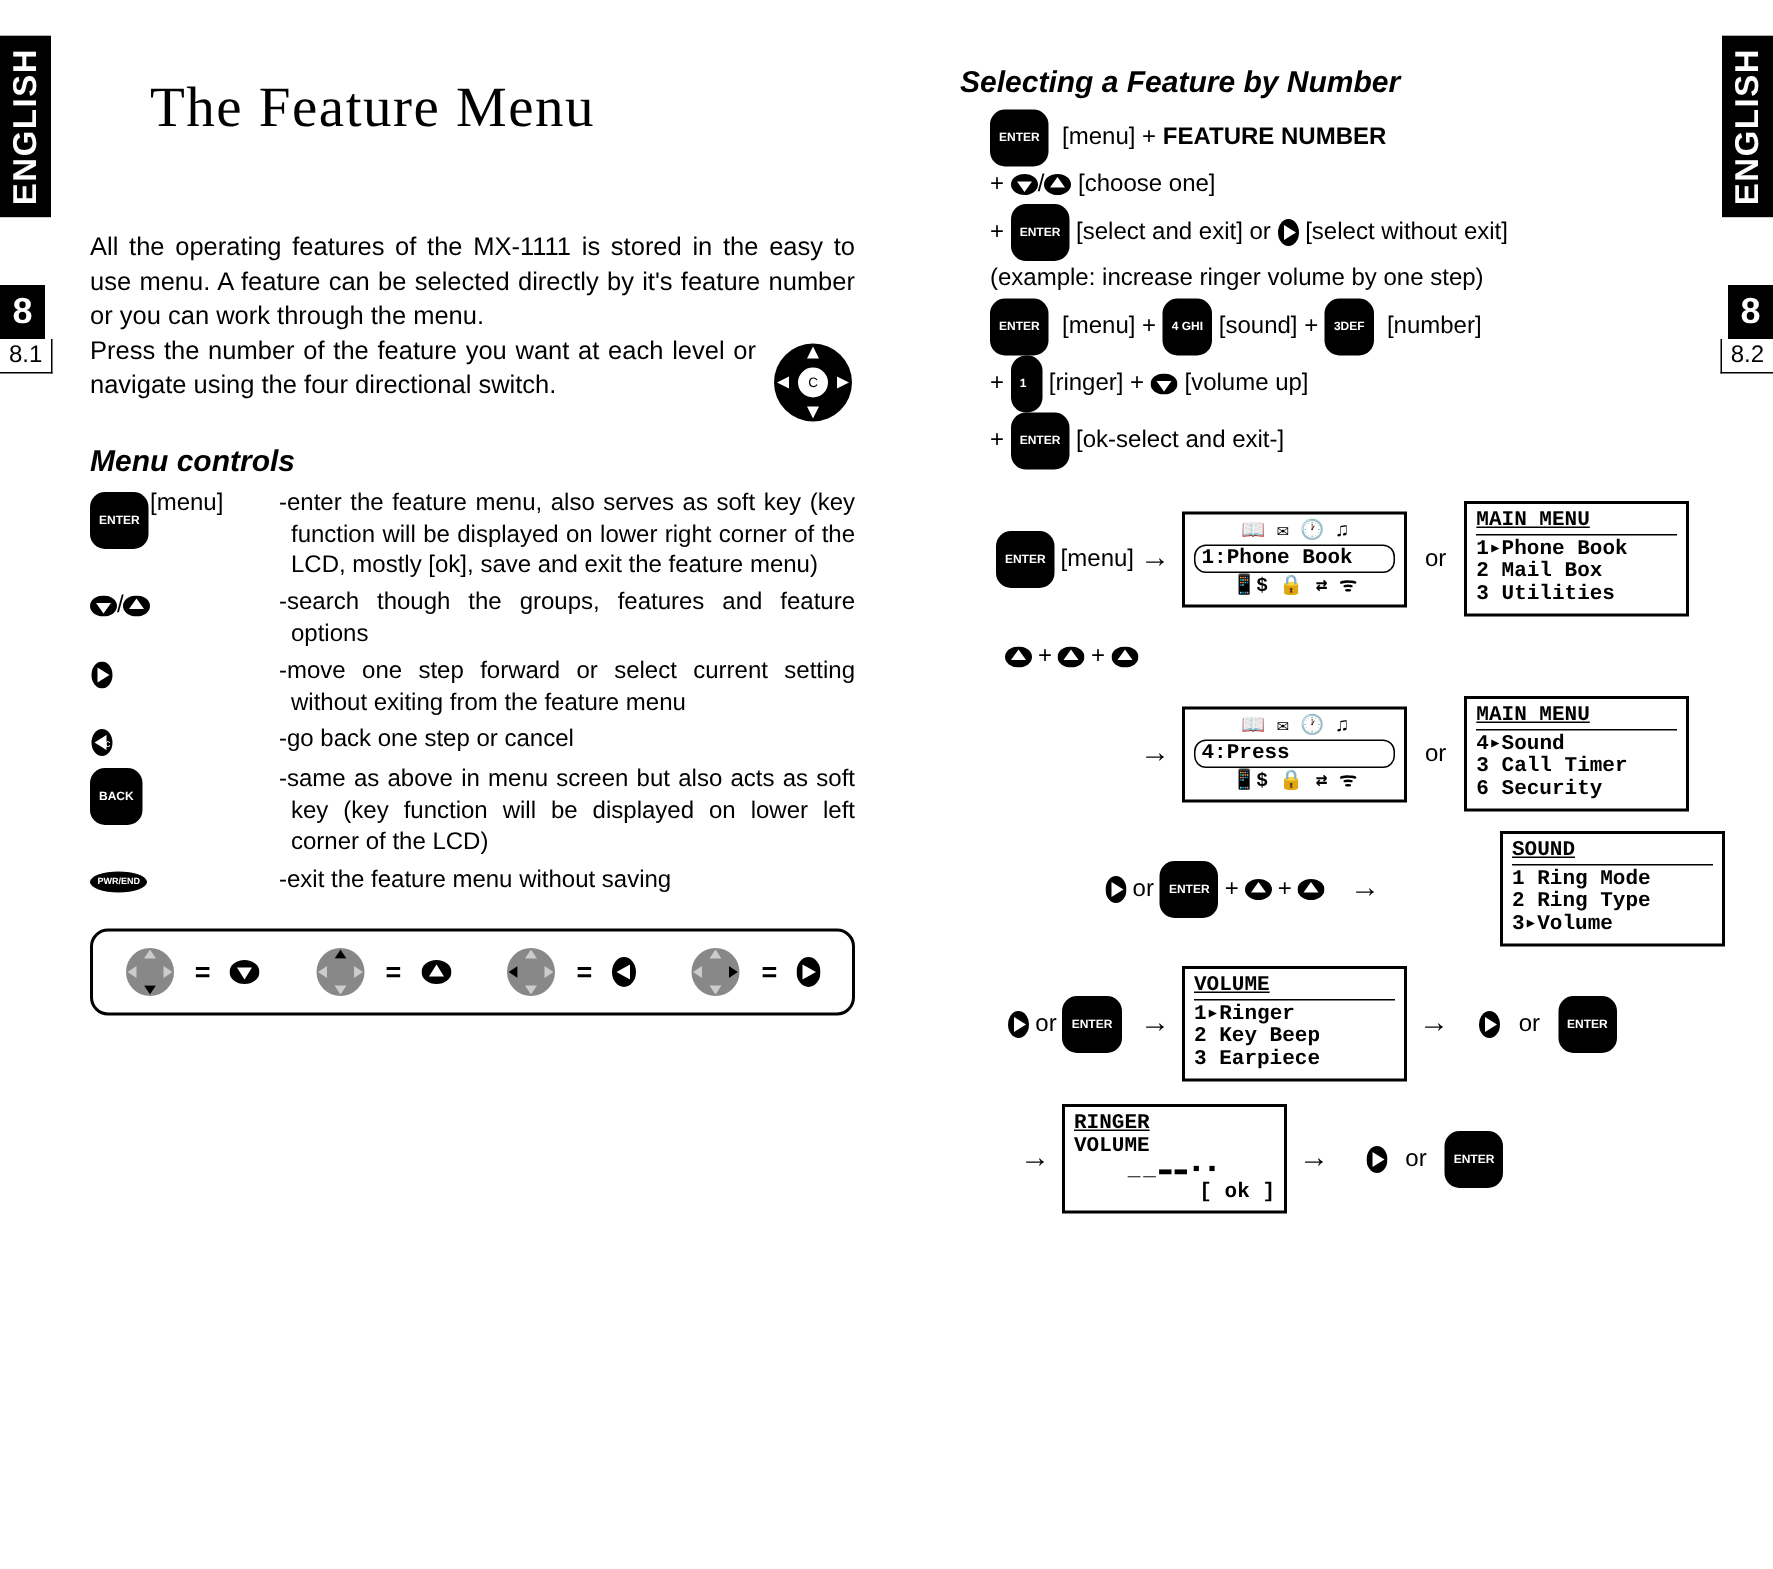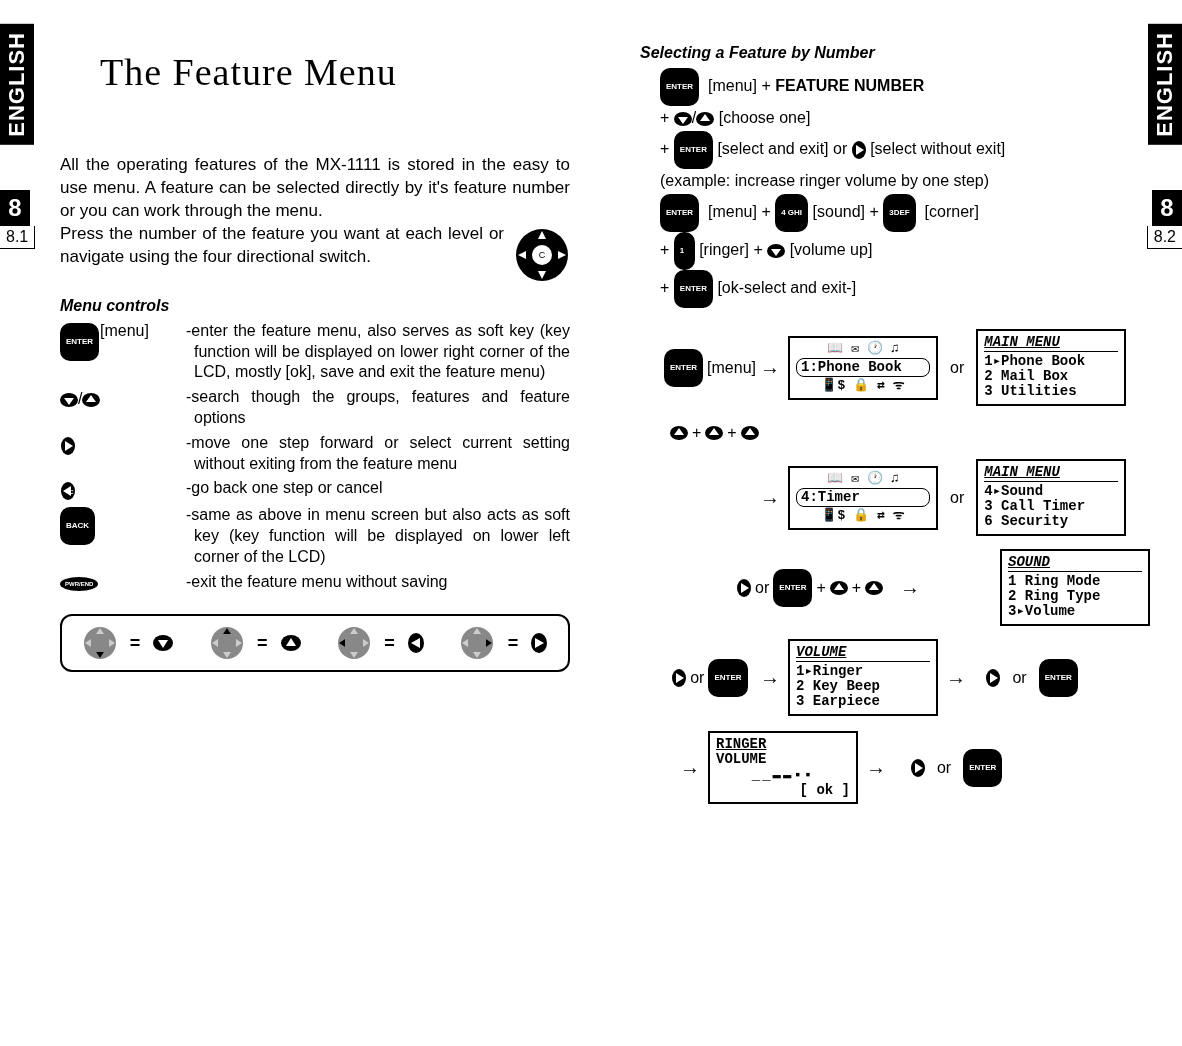--- a/index.html
+++ b/index.html
@@ -67,21 +67,21 @@
       line-height: 1.35;
       text-align: justify;
     }
     .nav-quad {
       float: right;
       width: 56px;
       height: 56px;
       margin: 4px 0 0 10px;
     }
     h2 {
-      font-size: 16px;
+      font-size: 20px;
       font-style: italic;
       font-weight: 900;
       margin: 14px 0 6px 0;
     }
     .ctrl-row {
       display: flex;
       font-size: 16px;
       line-height: 1.3;
       margin-bottom: 4px;
     }
@@ -162,21 +162,20 @@
       font-size: 14px;
       font-weight: bold;
       line-height: 1.1;
       padding: 4px 6px;
       min-width: 150px;
     }
     .lcd .hdr {
       border-bottom: 1px solid #000;
       text-decoration: underline;
       margin-bottom: 2px;
-      font-style: italic;
     }
     .lcd-icons {
       display: flex;
       justify-content: space-around;
       font-size: 13px;
     }
     .lcd-title {
       border: 1px solid #000;
       border-radius: 8px;
       padding: 1px 4px;
@@ -350,21 +349,21 @@
       </svg>
     <span>  [select without exit]</span>
   </div>
   <div class="r-line">(example: increase ringer volume by one step)</div>
   <div class="r-line">
     <span class="pill pill-wide">ENTER</span>&nbsp;
     <span>[menu] + </span>
     <span class="pill pill-wide">4&nbsp;GHI</span>
     <span>[sound] + </span>
     <span class="pill pill-wide">3DEF</span>&nbsp;
-    <span>[corner]</span>
+    <span>[number]</span>
   </div>
   <div class="r-line">
     <span>+  </span>
     <span class="pill pill-wide">1&nbsp;&nbsp;</span>
     <span>  [ringer] +  </span>
     <svg width="18" height="14">
         <ellipse cx="9" cy="7" rx="9" ry="7" fill="#000"></ellipse>
         <polygon points="9,12 4,5 14,5" fill="#fff"></polygon>
       </svg>
     <span>  [volume up]</span>
@@ -416,21 +415,21 @@
           </svg>
       </div>
     </div>
 
     <div class="flow-row">
       <div class="leadin">
           <span class="flow-arrow">→</span>
         </div>
       <div class="lcd">
         <div class="lcd-icons">📖 ✉ 🕐 ♫</div>
-        <div class="lcd-title">4:Timer</div>
+        <div class="lcd-title">4:Press</div>
         <div class="lcd-icons">📱$ 🔒 ⇄ ᯤ</div>
       </div>
       <span class="or">or</span>
       <div class="lcd">
         <div class="hdr">MAIN MENU</div>
         <div>4▸Sound</div>
         <div>3  Call Timer</div>
         <div>6  Security</div>
       </div>
     </div>

